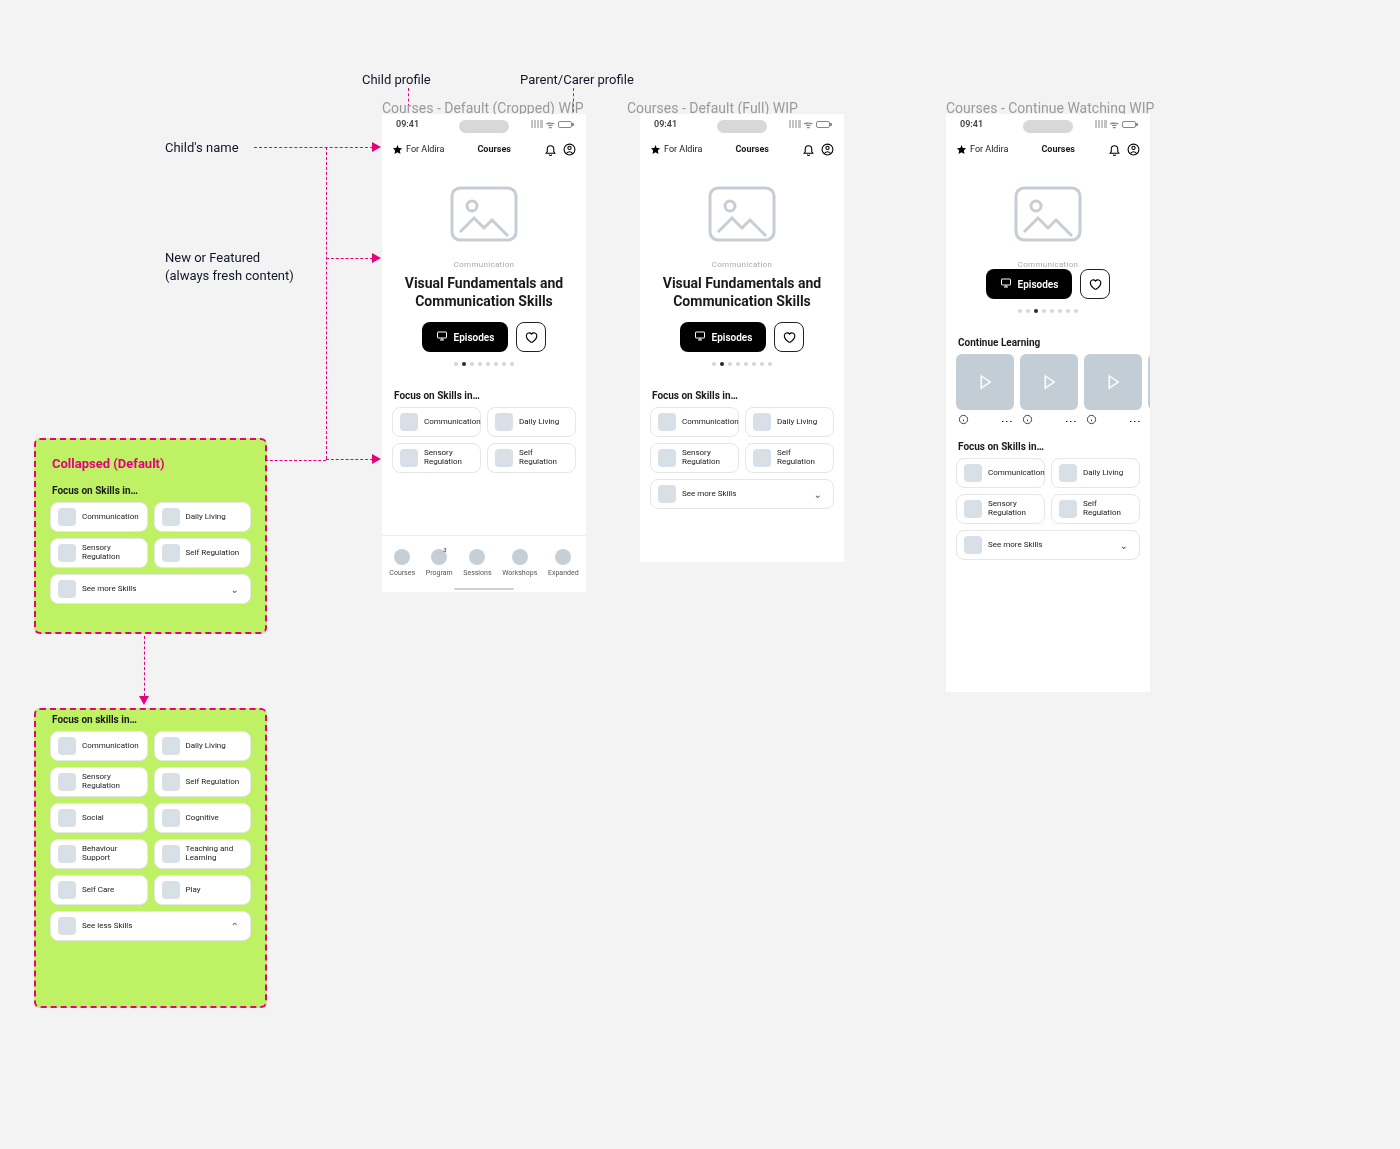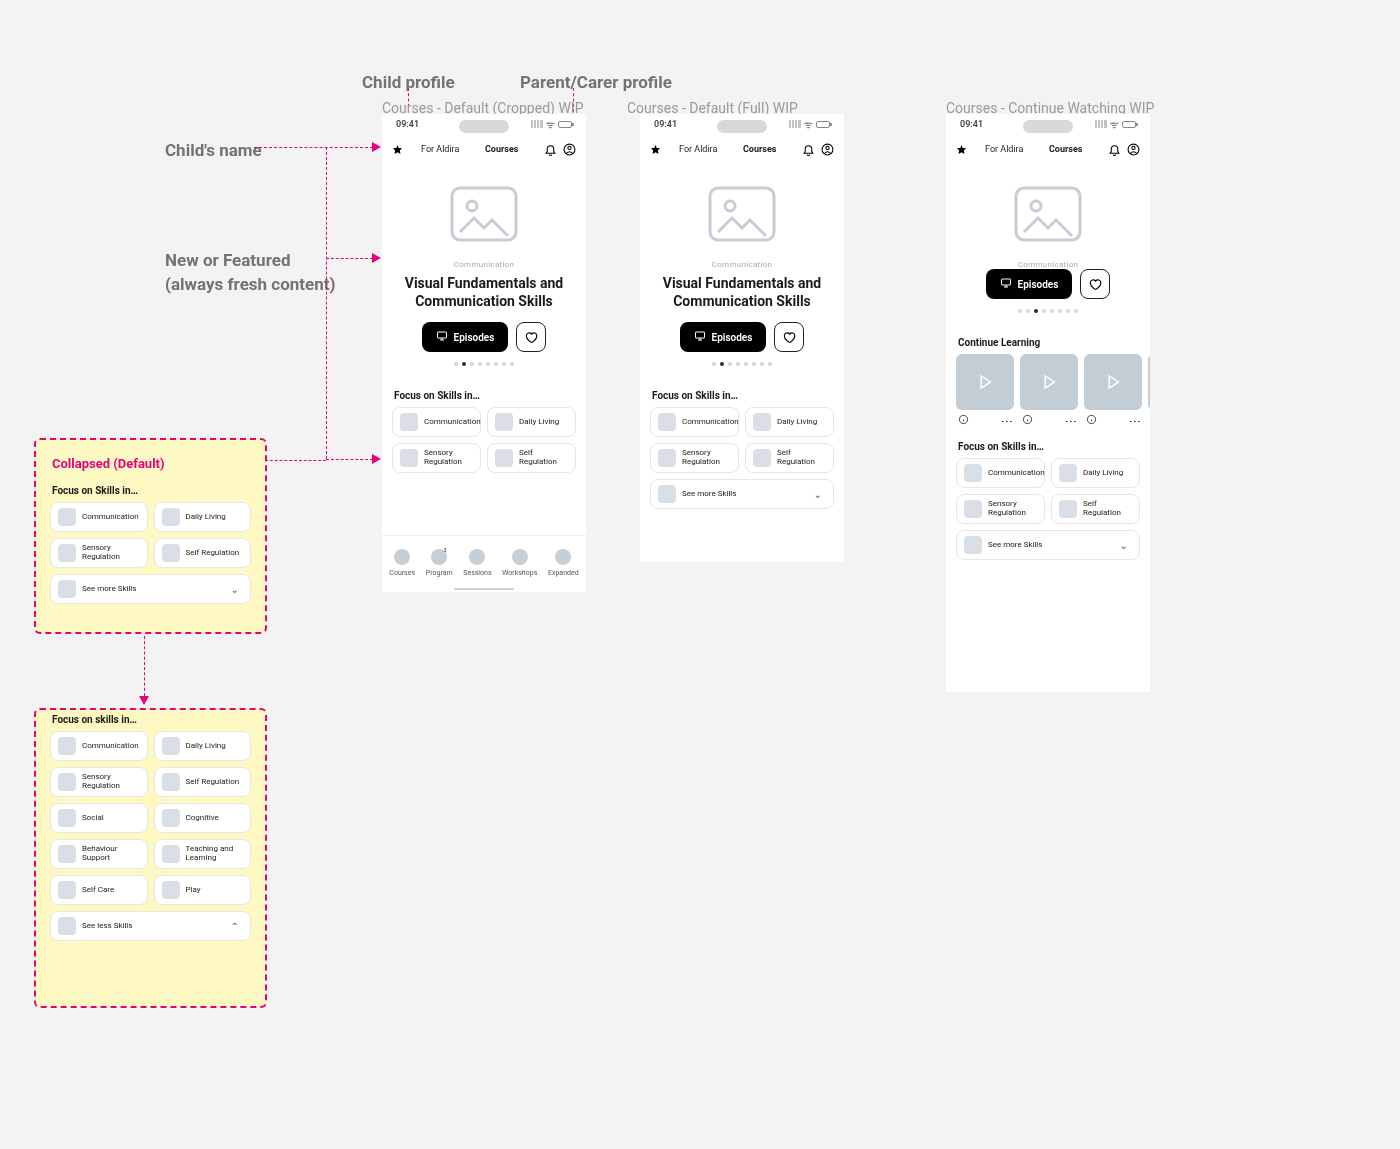--- a/index.html
+++ b/index.html
@@ -1,34 +1,34 @@
 <!DOCTYPE html>
 <html><head>
 <meta charset="utf-8">
 <style>
   *{box-sizing:border-box;margin:0;padding:0;font-family:-apple-system,BlinkMacSystemFont,"Segoe UI",Roboto,Arial,sans-serif}
   body{background:#f3f3f3;width:1400px;height:1149px;position:relative;font-size:10px;color:#1a1a1a}
-  .ann{position:absolute;color:#737373;font-weight:700;font-size:17px}
+  .ann{position:absolute;color:#0f172a;font-weight:400;font-size:13px}
   .ann-line{position:absolute;border-color:#e6007e;border-style:dashed;border-width:0}
   .ann-arrow{position:absolute;width:0;height:0}
   .ann-arrow.right{border-top:5px solid transparent;border-bottom:5px solid transparent;border-left:9px solid #e6007e}
   .ann-arrow.down{border-left:5px solid transparent;border-right:5px solid transparent;border-top:9px solid #e6007e}
-  .ann-box{position:absolute;border:2px dashed #e6007e;border-radius:6px;background:#fef9c3}
+  .ann-box{position:absolute;border:2px dashed #e6007e;border-radius:6px;background:#bef264}
   .ann-box h3{color:#e6007e;font-size:13px;font-weight:700;padding:16px 16px 10px}
   .frame-label{position:absolute;font-size:14px;color:#9a9a9a}
   .phone{position:absolute;width:204px;background:#fff;border-radius:0;overflow:hidden}
   .status-bar{height:20px;display:flex;align-items:center;justify-content:space-between;padding:0 14px;font-size:9px;font-weight:600;color:#444}
   .status-right{display:flex;gap:3px;align-items:center}
   .sig{width:12px;height:8px;background:linear-gradient(to right,#888 0 2px,transparent 2px 3px,#888 3px 5px,transparent 5px 6px,#888 6px 8px,transparent 8px 9px,#888 9px 12px);opacity:.5}
   .wifi{font-size:10px;color:#888}
   .batt{width:14px;height:7px;border:1px solid #888;border-radius:2px;position:relative}
   .batt:after{content:"";position:absolute;right:-3px;top:1px;width:2px;height:3px;background:#888;border-radius:0 1px 1px 0}
   .notch{position:absolute;top:6px;left:50%;transform:translateX(-50%);width:50px;height:13px;background:#d8d8d8;border-radius:7px}
   .topbar{height:30px;display:flex;align-items:center;justify-content:space-between;padding:0 10px;border-bottom:0}
-  .topbar-left{display:flex;align-items:flex-start;gap:18px;font-size:9px}
+  .topbar-left{display:flex;align-items:flex-start;gap:3px;font-size:9px}
   .topbar-center{font-size:9px;font-weight:700}
   .topbar-right{display:flex;gap:6px}
   .icon{display:inline-flex;align-items:center;justify-content:center}
   .hero{padding:12px;text-align:center}
   .hero-img{margin:10px auto 18px;width:68px;height:56px;display:flex;align-items:center;justify-content:center}
   .hero-cat{font-size:8px;color:#aaa;letter-spacing:.3px}
   .hero-title{font-size:14px;font-weight:700;line-height:1.25;margin:6px 2px 12px}
   .hero-actions{display:flex;gap:8px;justify-content:center;margin-bottom:10px}
   .btn-episodes{background:#000;color:#fff;border:none;border-radius:8px;padding:7px 14px;font-size:10px;font-weight:600;display:flex;align-items:center;gap:6px}
   .btn-fave{width:30px;height:30px;border:1.2px solid #222;background:#fff;border-radius:8px;display:flex;align-items:center;justify-content:center}

